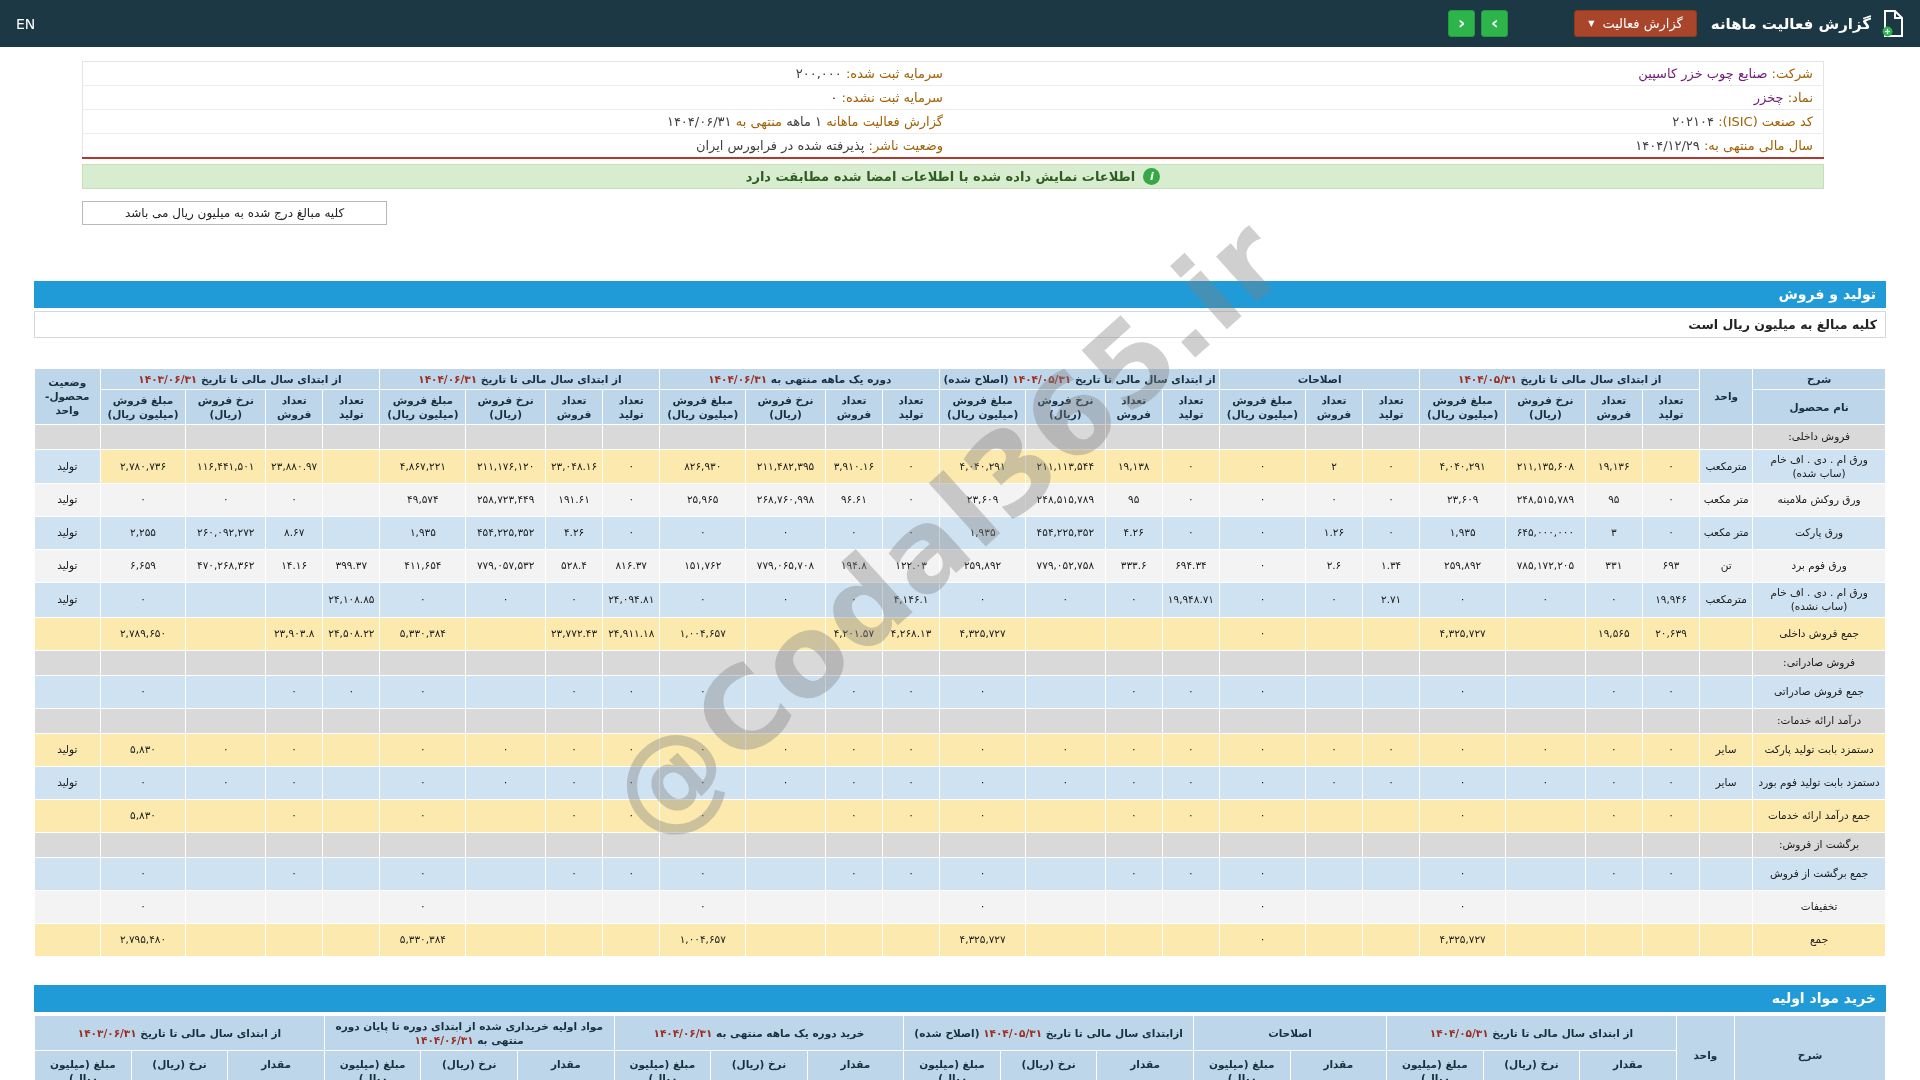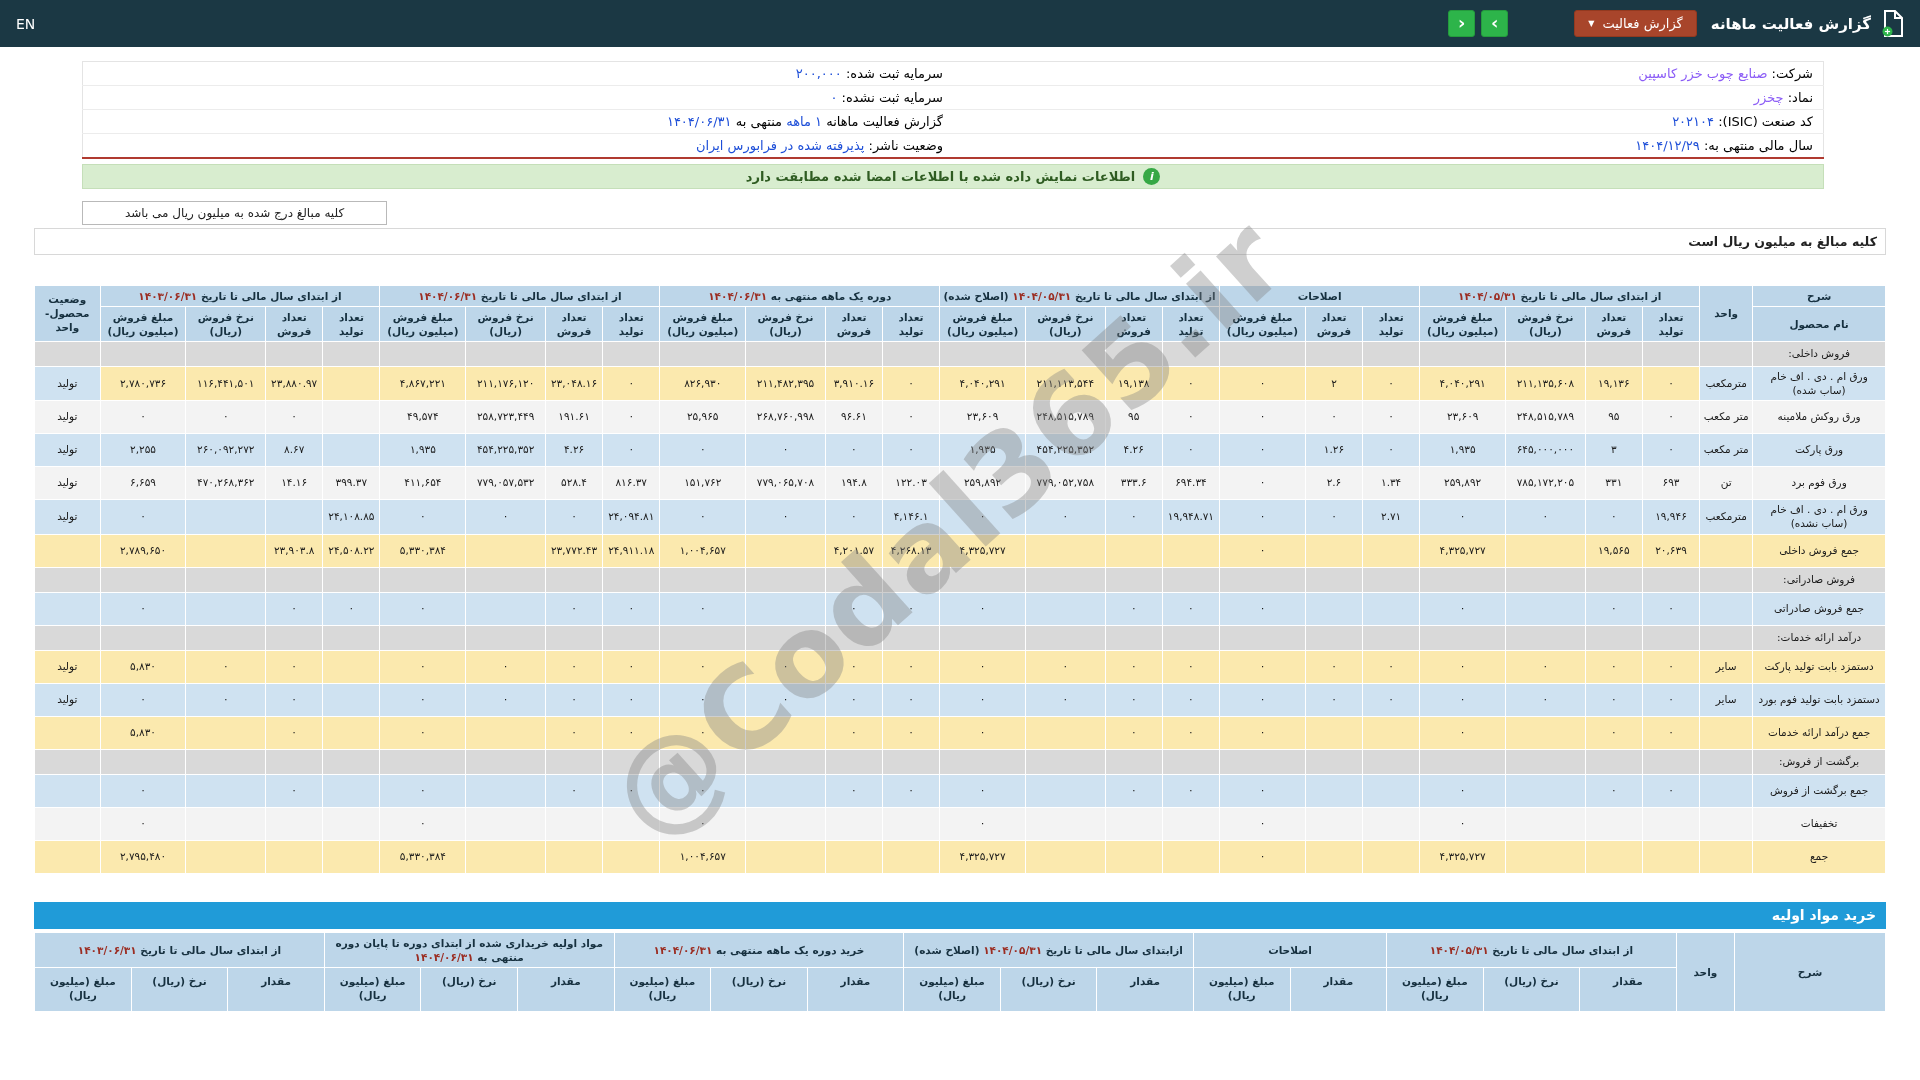--- a/index.html
+++ b/index.html
@@ -17,23 +17,23 @@
   .caret { font-size: 8px; }
   .nav-arrows { display: flex; gap: 6px; margin-right: 56px; }
   .nav-arrow { width: 27px; height: 27px; display: flex; align-items: center; justify-content: center;
     background: #2db44a; color: #fff; border: 1px solid #249b3d; border-radius: 3px; font-size: 18px; font-weight: bold; cursor: pointer; padding: 0 0 3px 0; font-family: inherit; }
   .nav-en { margin-right: auto; color: #fff; font-size: 14px; cursor: pointer; }
   
   .info-wrap { margin: 14px 96px 0 82px; }
   .info-table { width: 100%; border-collapse: collapse; border: 1px solid #e4e4e4; border-bottom: 2px solid #b03a30; font-size: 13px; }
   .info-table td { width: 50%; border-bottom: 1px solid #ececec; padding: 3px 10px; height: 24px; }
   .info-table tr:last-child td { border-bottom: none; }
-  .seg-label { color: #000000; }
-  .seg-value { color: #1d4ed8; }
-  .seg-link  { color: #8b5cf6; cursor: pointer; }
+  .seg-label { color: #a16207; }
+  .seg-value { color: #404040; }
+  .seg-link  { color: #701a75; cursor: pointer; }
   .green-bar { margin-top: 5px; background: #d8edcf; border: 1px solid #c5dfb9; height: 25px;
     display: flex; align-items: center; justify-content: center; gap: 8px; font-size: 13px; font-weight: bold; color: #2f5c22; }
   .info-icon { width: 17px; height: 17px; border-radius: 50%; background: #36a845; color: #fff;
     font-size: 11px; font-weight: bold; font-style: italic; display: flex; align-items: center; justify-content: center; flex: 0 0 17px; }
   .note-box { margin-top: 12px; margin-right: auto; margin-left: 0; width: 305px; border: 1px solid #b9b9b9;
     padding: 4px 0; font-size: 12px; text-align: center; background: #fff; }
   
   .content { margin: 0 34px; }
   .section-bar { margin-top: 56px; background: #209bd8; color: #fff; height: 27px; display: flex;
     align-items: center; padding: 0 10px; font-size: 14px; font-weight: bold; }
@@ -106,20 +106,21 @@
       </tbody>
   </table>
   <div class="green-bar">
     <span class="info-icon">i</span>
     <span>اطلاعات نمایش داده شده با اطلاعات امضا شده مطابقت دارد</span>
   </div>
   <div class="note-box">کلیه مبالغ درج شده به میلیون ریال می باشد</div>
 </section>
 
 <main class="content">
+  <div class="section-bar">تولید و فروش</div>
   <div class="units-row">کلیه مبالغ به میلیون ریال است</div>
   <table class="data-table" id="production-table">
       <colgroup>
         <col style="width: 130px;">
         <col style="width: 52px;">
         <col style="width: 56px;">
         <col style="width: 56px;">
         <col style="width: 78px;">
         <col style="width: 84px;">
         <col style="width: 56px;">

